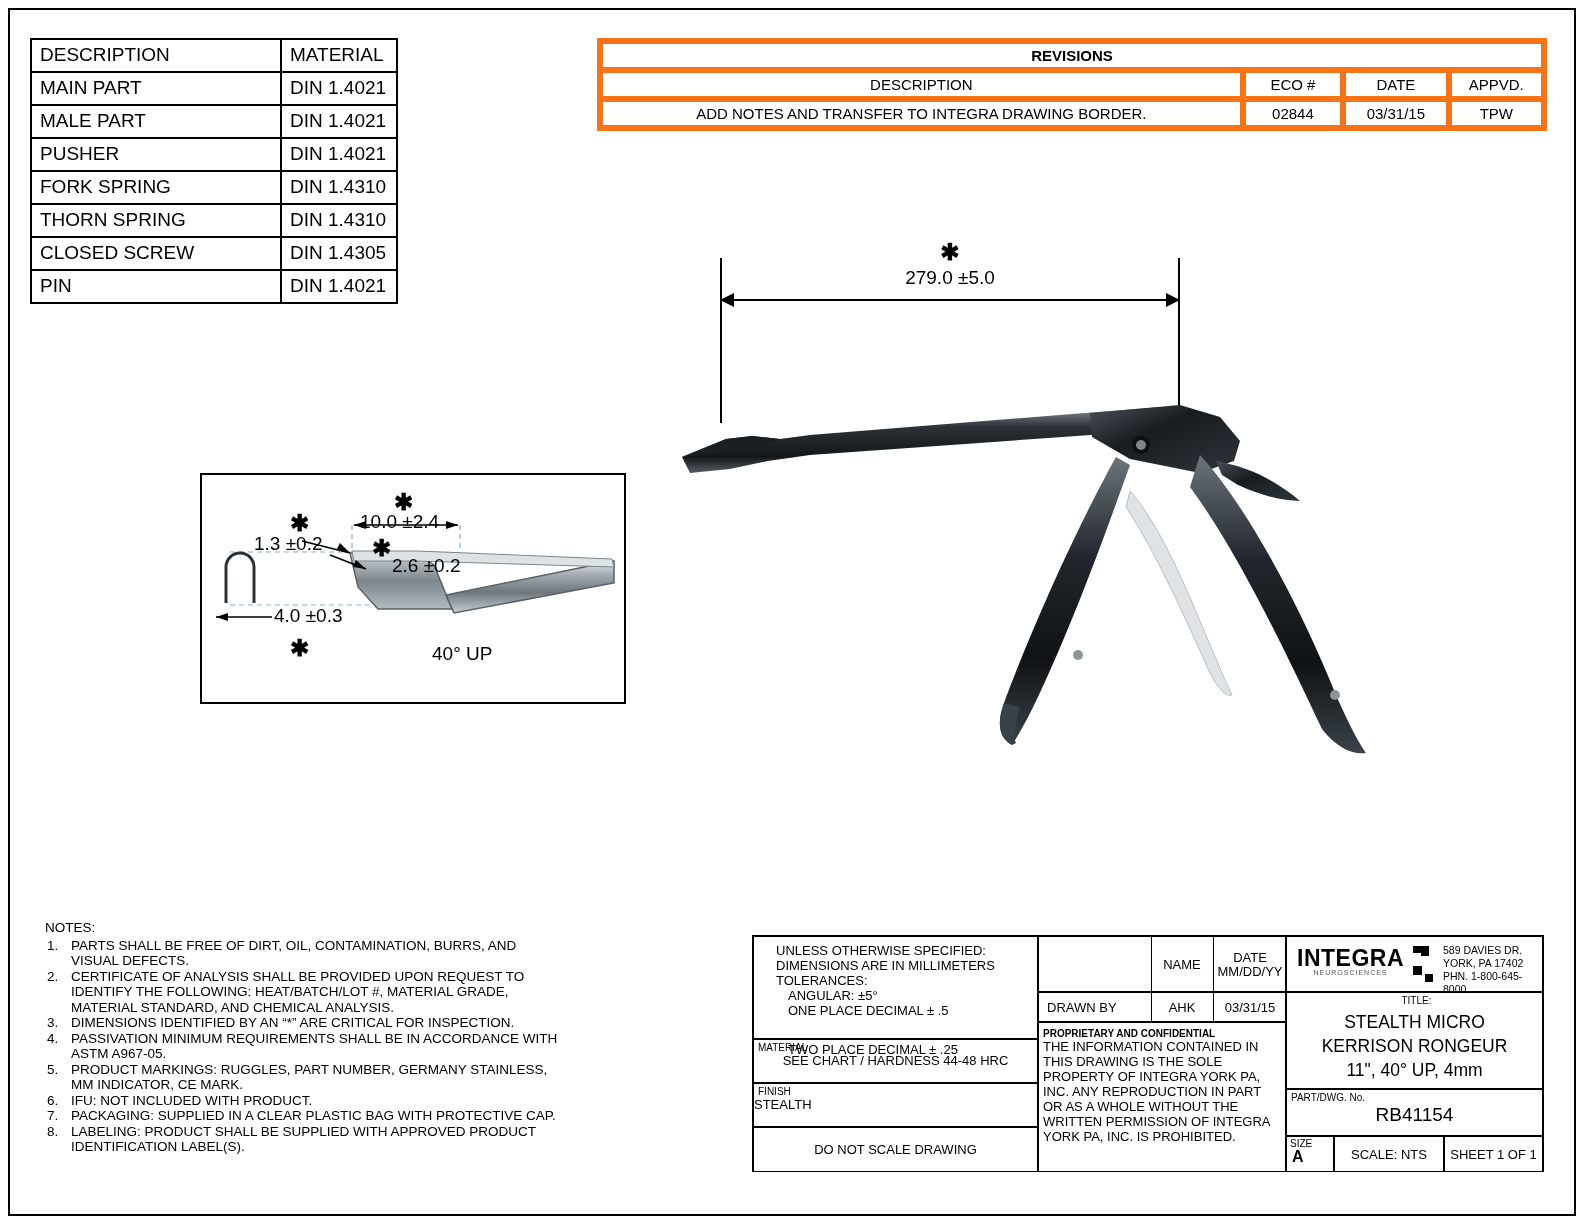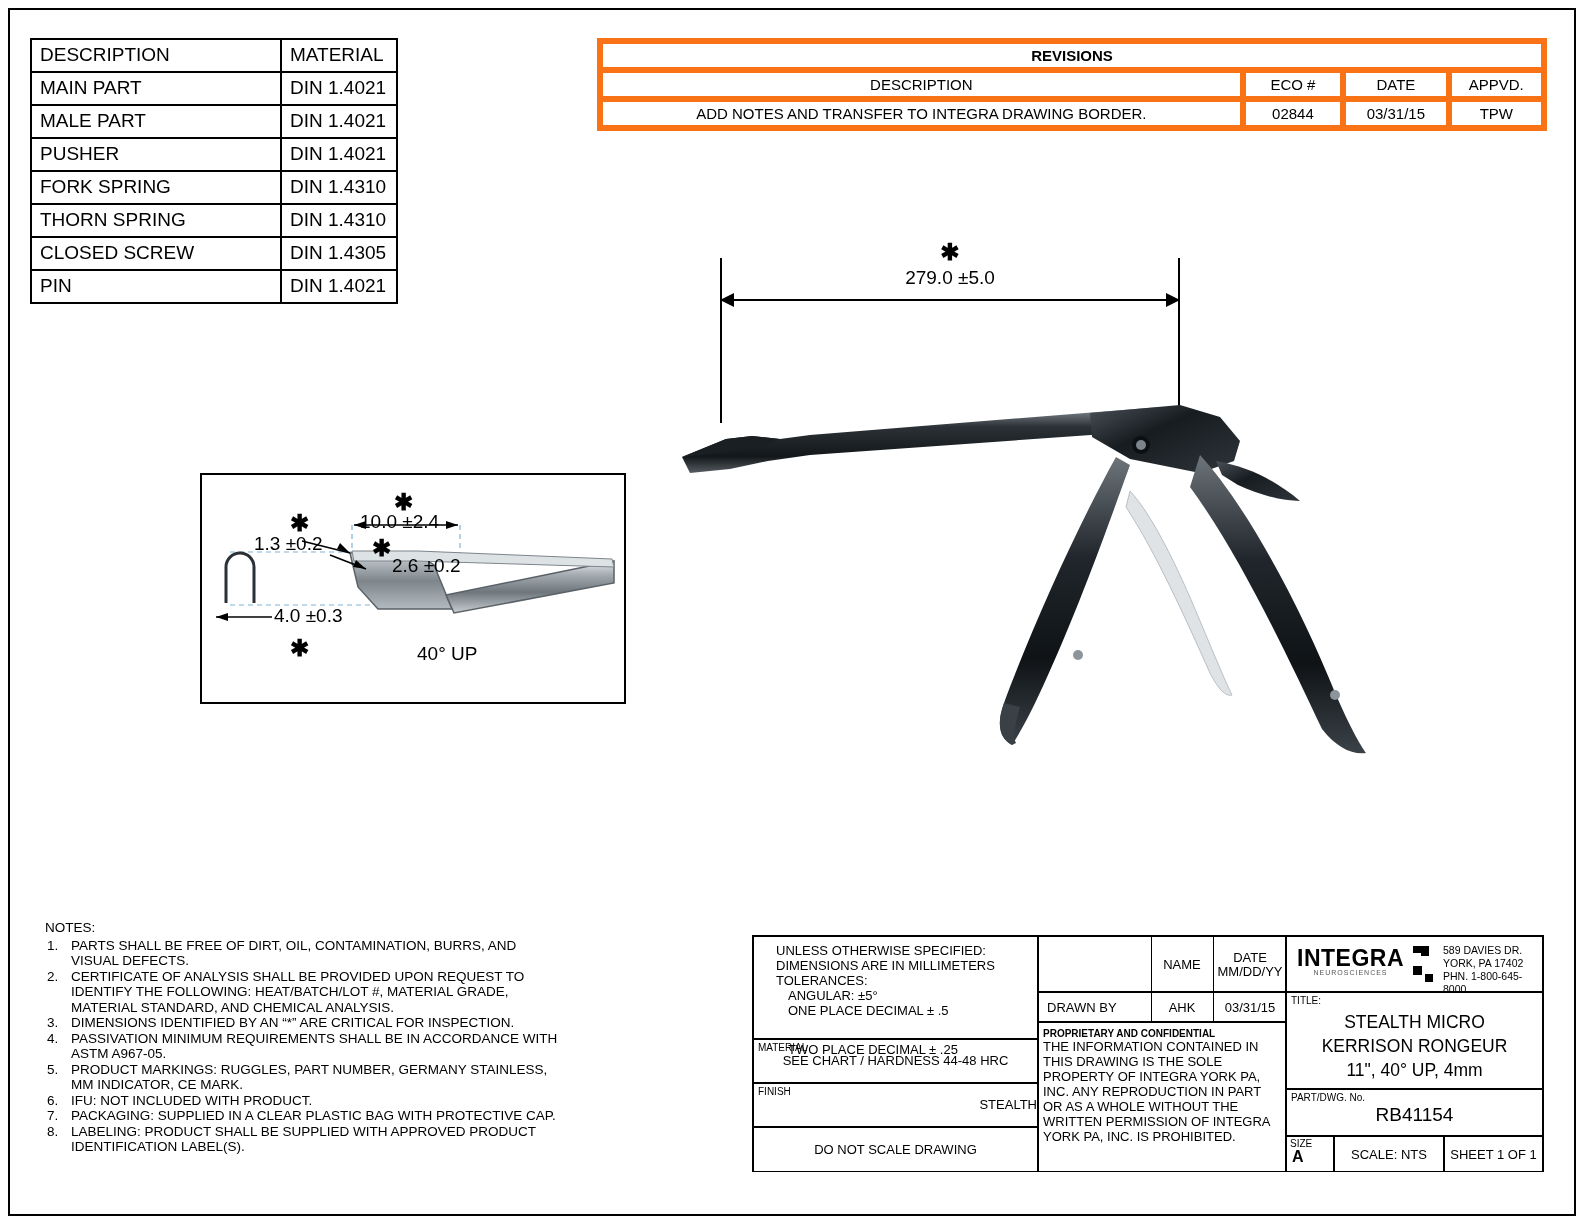--- a/index.html
+++ b/index.html
@@ -302,21 +302,21 @@
 
   <span class="d-star" style="left:192px; top:14px;">✱</span>
   <span class="d-label" style="left:158px; top:36px;">10.0 ±2.4</span>
 
   <span class="d-star" style="left:170px; top:60px;">✱</span>
   <span class="d-label" style="left:190px; top:80px;">2.6 ±0.2</span>
 
   <span class="d-label" style="left:72px; top:130px;">4.0 ±0.3</span>
   <span class="d-star" style="left:88px; top:160px;">✱</span>
 
-  <span class="d-label" style="left:215px; top:168px;">40° UP</span>
+  <span class="d-label" style="left:230px; top:168px;">40° UP</span>
 </div>
 
 <div class="notes">
   <div class="hdr">NOTES:</div>
   <ol>
     <li><span class="num">1.</span><span>PARTS SHALL BE FREE OF DIRT, OIL, CONTAMINATION, BURRS, AND VISUAL DEFECTS.</span></li>
     <li><span class="num">2.</span><span>CERTIFICATE OF ANALYSIS SHALL BE PROVIDED UPON REQUEST TO IDENTIFY THE FOLLOWING: HEAT/BATCH/LOT #, MATERIAL GRADE, MATERIAL STANDARD, AND CHEMICAL ANALYSIS.</span></li>
     <li><span class="num">3.</span><span>DIMENSIONS IDENTIFIED BY AN “*” ARE CRITICAL FOR INSPECTION.</span></li>
     <li><span class="num">4.</span><span>PASSIVATION MINIMUM REQUIREMENTS SHALL BE IN ACCORDANCE WITH ASTM A967-05.</span></li>
     <li><span class="num">5.</span><span>PRODUCT MARKINGS: RUGGLES, PART NUMBER, GERMANY STAINLESS, MM INDICATOR, CE MARK.</span></li>
@@ -339,21 +339,21 @@
     </div>
   </div>
 
   <div class="tb-cell tb-mat">
     <div class="small-cap" style="padding:2px 0 0 4px;">MATERIAL</div>
     <div class="tb-text" style="text-align:center;">SEE CHART / HARDNESS 44-48 HRC</div>
   </div>
 
   <div class="tb-cell tb-fin">
     <div class="small-cap" style="padding:2px 0 0 4px;">FINISH</div>
-    <div class="tb-text" style="text-align:right;">STEALTH</div>
+    <div class="tb-text" style="text-align:left;">STEALTH</div>
   </div>
 
   <div class="tb-cell tb-dns">
     <div class="tb-text" style="text-align:center; padding-top:14px;">DO NOT SCALE DRAWING</div>
   </div>
 
   <div class="tb-cell tb-namedate">
     <div style="position:absolute; left:0; top:0; width:112px; height:100%;"></div>
     <div style="position:absolute; left:112px; top:0; width:62px; height:100%; border-left:1.5px solid #000;"></div>
     <div style="position:absolute; left:174px; top:0; width:74px; height:100%; border-left:1.5px solid #000;"></div>
@@ -388,21 +388,21 @@
       <rect x="16" y="30" width="8" height="8" fill="#000"></rect>
     </svg>
     <div style="position:absolute; left:156px; top:7px; font-size:10.5px; line-height:13px;">
       <div>589 DAVIES DR.</div>
       <div>YORK, PA 17402</div>
       <div>PHN. 1-800-645-8000</div>
     </div>
   </div>
 
   <div class="tb-cell tb-title">
-    <div class="small-cap" style="padding:2px 0 0 4px;">TITLE:</div>
+    <div class="small-cap" style="padding:2px 0 0 4px;text-align:center;">TITLE:</div>
     <div style="text-align:center; font-size:17.5px; line-height:24px; padding-top:4px;">
       <div>STEALTH MICRO</div>
       <div>KERRISON RONGEUR</div>
       <div>11", 40° UP, 4mm</div>
     </div>
   </div>
 
   <div class="tb-cell tb-part">
     <div class="small-cap" style="padding:2px 0 0 4px;">PART/DWG. No.</div>
     <div style="text-align:center; font-size:19px; padding-top:1px;">RB41154</div>

